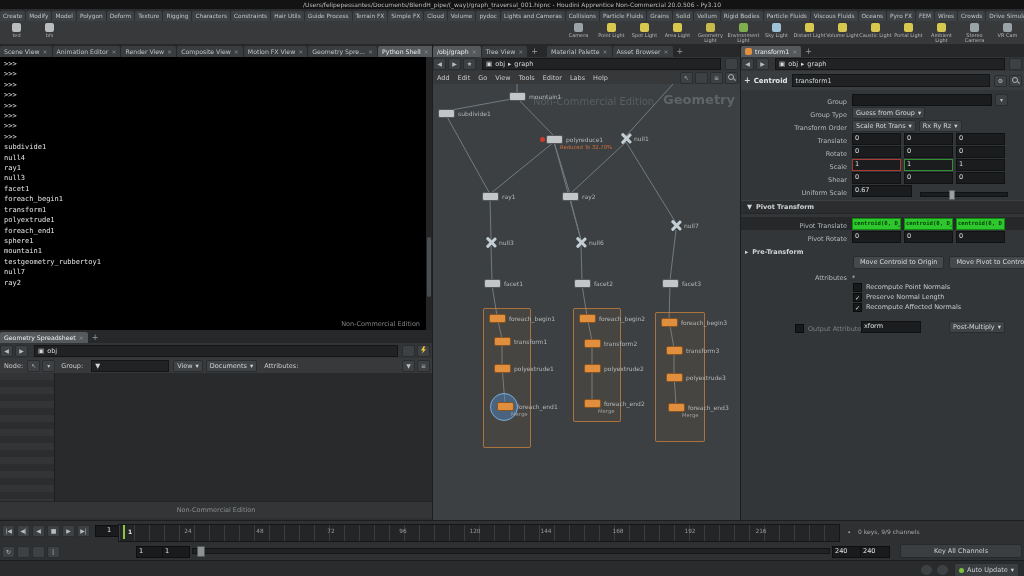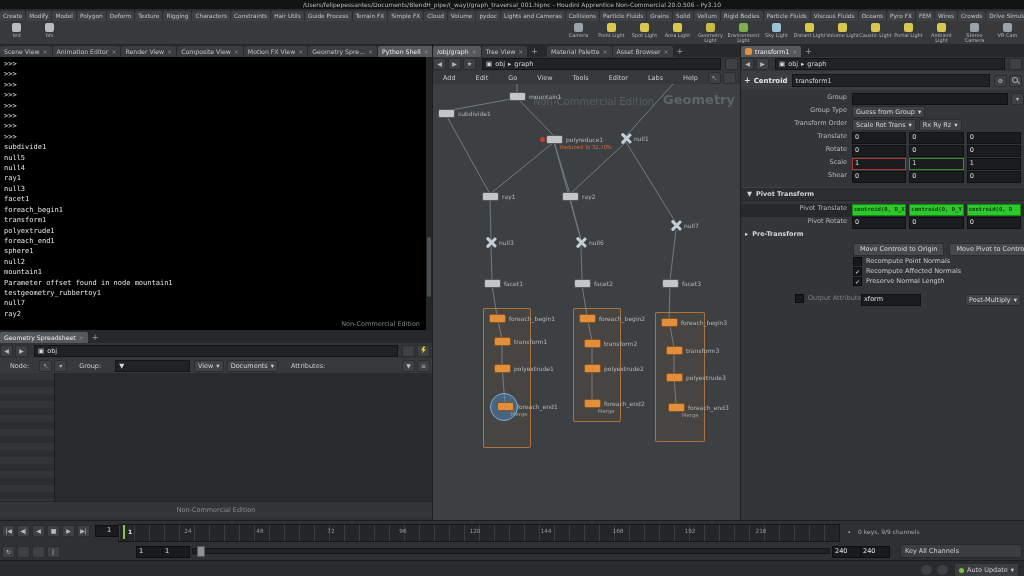--- a/index.html
+++ b/index.html
@@ -20,40 +20,40 @@
   .ptab .x{color:#8e9193;font-size:6px}
   .addtab{color:#9b9ea0;font-size:8px;padding:0 3px;line-height:11px}
   .shell{position:absolute;left:0;top:57px;width:426px;height:273px;background:#000;font-family:"DejaVu Sans Mono",monospace;font-size:7px;line-height:10.4px;color:#e4e6e6;padding:2px 0 0 4px;overflow:hidden}
   .sline{white-space:pre}
   .shellwm{position:absolute;right:10px;bottom:3px;color:#7e8183;font-family:"DejaVu Sans",sans-serif;font-size:6.5px}
   .vscroll{position:absolute;left:426px;top:57px;width:6px;height:273px;background:#242526}
   .vthumb{position:absolute;left:1px;top:180px;width:4px;height:60px;background:#4a4d4f;border-radius:2px}
   .bar{position:absolute;display:flex;align-items:center;background:#323436;border-bottom:1px solid #232425}
   .ibtn{width:11px;height:10px;background:#3e4143;border:1px solid #2a2c2d;border-radius:2px;color:#b9bcbe;font-size:6px;line-height:9px;text-align:center;margin-right:2px;flex:0 0 auto}
   .pathfield{display:flex;align-items:center;gap:3px;background:#202223;border:1px solid #141516;height:10px;padding:0 3px;color:#d5d8da;flex:1;margin:0 4px}
-  .menuitem{padding:0 10px;color:#c9ccce;font-size:6.5px;flex:0 0 auto}
+  .menuitem{padding:0 4px;color:#c9ccce;font-size:6.5px;flex:0 0 auto}
   .net{position:absolute;left:433px;top:84px;width:307px;height:436px;background:#3c4042;overflow:hidden}
   .wires{position:absolute;left:0;top:0}
   .wm1{position:absolute;left:100px;top:12px;color:#595e60;font-size:10px;white-space:nowrap}
   .wm2{position:absolute;right:5px;top:8px;color:#5f6467;font-size:13px;font-weight:bold}
   .fgroup{position:absolute;border:1px solid rgba(224,140,60,.65);background:rgba(224,140,60,.07);border-radius:2px}
   .gnode{position:absolute;display:flex;align-items:center;gap:3px;height:9px}
   .gnode .ic{width:15px;height:7px;background:#c2c6c9;border:1px solid #55585a;border-radius:2px;position:relative;flex:0 0 auto}
   .gnode.orange .ic{background:#e08f3f;border-color:#8a5420}
   .gnode.nul .ic{background:transparent;border:none;width:10px;height:9px}
   .gnode.nul .ic::before,.gnode.nul .ic::after{content:"";position:absolute;left:4px;top:-2px;width:2.5px;height:13px;background:#c3ced5;border-radius:1px}
   .gnode.nul .ic::before{transform:rotate(45deg)}
   .gnode.nul .ic::after{transform:rotate(-45deg)}
   .gnode .lb{font-size:6px;color:#b4b7b9;white-space:nowrap}
   .gnode .nt{position:absolute;left:14px;top:9px;font-size:5.3px;color:#9aa0a4;white-space:nowrap}
   .gnode.err .nt{color:#d4703c}
   .gnode.err .ic::after{content:"";position:absolute;left:-7px;top:1px;width:5px;height:5px;border-radius:50%;background:#ce392d}
   .gnode.sel::before{content:"";position:absolute;left:-7px;top:-9px;width:26px;height:26px;border-radius:50%;background:rgba(78,138,205,.45);border:1px solid #7aaedd}
   .ppane{position:absolute;left:741px;top:90px;width:283px;height:430px;background:#333638;overflow:hidden;padding-top:3px}
-  .prow{display:flex;align-items:flex-start;height:13px;padding-right:0}
+  .prow{display:flex;align-items:flex-end;height:13px;padding-right:16px}
   .plab{flex:0 0 106px;text-align:right;padding-right:5px;color:#b4b7b9;white-space:nowrap;overflow:hidden}
   .plab.dim,.dim{color:#7d8082}
   .pfield{background:#1a1c1d;border:1px solid #101112;color:#dde0e2;height:10px;line-height:9px;padding:0 2px;overflow:hidden;white-space:nowrap}
   .f3{width:54px;margin-right:3px}
   .f-red{border-color:#a93b30}
   .f-grn{border-color:#2f8f2f}
   .dd{background:#404345;border:1px solid #292b2c;border-radius:2px;height:10px;line-height:10px;padding:0 3px;color:#d2d5d7;display:flex;align-items:center;gap:3px;margin-right:3px;white-space:nowrap}
   .sechdr{height:12px;background:#2b2d2f;border-top:1px solid #3d4042;border-bottom:1px solid #242627;display:flex;align-items:center;gap:4px;padding-left:6px;font-weight:bold;color:#d2d5d7;margin:3px 0}
   .greenf{background:#2ec82e;border:1px solid #128a12;color:#063b06;font-family:"DejaVu Sans Mono",monospace;font-size:5.6px;font-weight:bold;width:54px;height:10px;line-height:9px;padding:0 1px;margin-right:3px;overflow:hidden;white-space:nowrap}
   .btn{background:#46494b;border:1px solid #2a2c2d;border-radius:2px;height:11px;line-height:10px;padding:0 6px;color:#d6d9db;margin-right:5px;white-space:nowrap}
@@ -296,45 +296,42 @@
 
     <div class="sline">&gt;&gt;&gt;</div>
 
     <div class="sline">&gt;&gt;&gt;</div>
 
     <div class="sline">&gt;&gt;&gt;</div>
 
 
     <div class="sline">subdivide1</div>
 
-    <div class="sline">null5</div>
 
     <div class="sline">null4</div>
 
     <div class="sline">ray1</div>
 
     <div class="sline">null3</div>
 
     <div class="sline">facet1</div>
 
     <div class="sline">foreach_begin1</div>
 
     <div class="sline">transform1</div>
 
     <div class="sline">polyextrude1</div>
 
     <div class="sline">foreach_end1</div>
 
     <div class="sline">sphere1</div>
 
-    <div class="sline">null2</div>
 
     <div class="sline">mountain1</div>
 
-    <div class="sline">Parameter offset found in node mountain1</div>
 
     <div class="sline">testgeometry_rubbertoy1</div>
 
     <div class="sline">null7</div>
 
     <div class="sline">ray2</div>
   </div>
   <div class="shellwm">Non-Commercial Edition</div>
 </div>
 <div class="vscroll">
@@ -703,20 +700,27 @@
     <div class="pfield f3 f-red">1</div>
     <div class="pfield f3 f-grn">1</div>
     <div class="pfield f3">1</div>
   </div>
   <div class="prow">
     <div class="plab">Shear</div>
     <div class="pfield f3">0</div>
     <div class="pfield f3">0</div>
     <div class="pfield f3">0</div>
   </div>
+  <div class="prow">
+    <div class="plab">Uniform Scale</div>
+    <div class="pfield f3">0.67</div>
+    <div class="slider">
+        <div class="knob"></div>
+      </div>
+  </div>
   <div class="sechdr">
     <span>▼</span>
     <span>Pivot Transform</span>
   </div>
   <div class="prow" style="background:#26282a">
     <div class="plab">Pivot Translate</div>
     <div class="greenf">centroid(0, D_X</div>
     <div class="greenf">centroid(0, D_Y</div>
     <div class="greenf">centroid(0, D</div>
   </div>
@@ -727,34 +731,38 @@
     <div class="pfield f3">0</div>
   </div>
   <div class="prow" style="padding-left:4px;gap:4px;font-weight:bold;color:#d2d5d7">
     <span>▸</span>
     <span>Pre-Transform</span>
   </div>
   <div class="prow" style="padding-left:112px">
     <div class="btn">Move Centroid to Origin</div>
     <div class="btn">Move Pivot to Centroid</div>
   </div>
+  <div class="prow">
+    <div class="plab">Attributes</div>
+    <span style="color:#c9ccce">*</span>
+  </div>
   <div>
     <div class="cbrow">
       <span class="cb off"></span>
       <span>Recompute Point Normals</span>
     </div>
 
     <div class="cbrow">
       <span class="cb on">✓</span>
-      <span>Recompute Affected Normals</span>
+      <span>Preserve Normal Length</span>
     </div>
 
     <div class="cbrow">
       <span class="cb on">✓</span>
-      <span>Preserve Normal Length</span>
+      <span>Recompute Affected Normals</span>
     </div>
 
   </div>
   <div class="prow" style="margin-top:8px">
     <span class="cb" style="margin-left:54px;margin-right:4px"></span>
     <div class="plab dim" style="flex:0 0 48px">Output Attribute</div>
     <div class="pfield f3 dim">xform</div>
     <div class="sp"></div>
     <div class="dd dim">
         <span>Post-Multiply</span>
@@ -807,21 +815,21 @@
     <span class="ibtn"></span>
     <span class="ibtn">[</span>
   </div>
   <span class="tfield" style="left:136px;top:25px;width:22px">1</span>
   <span class="tfield" style="left:162px;top:25px;width:22px">1</span>
   <div class="groove">
       <div class="ghandle"></div>
     </div>
   <span class="tfield" style="left:832px;top:25px;width:24px">240</span>
   <span class="tfield" style="left:860px;top:25px;width:24px">240</span>
-  <div class="chip" style="position:absolute;left:900px;top:23px;width:112px;">
+  <div class="chip" style="position:absolute;left:900px;top:23px;width:112px;justify-content:center">
     <span>Key All Channels</span>
   </div>
   <div class="bottombar">
     <span class="ibtn" style="position:absolute;left:920px;top:3px;border-radius:50%"></span>
     <span class="ibtn" style="position:absolute;left:936px;top:3px;border-radius:50%"></span>
     <div class="chip" style="position:absolute;left:954px;top:2px">
       <span class="gdot"></span>
       <span>Auto Update</span>
       <span>▾</span>
     </div>

